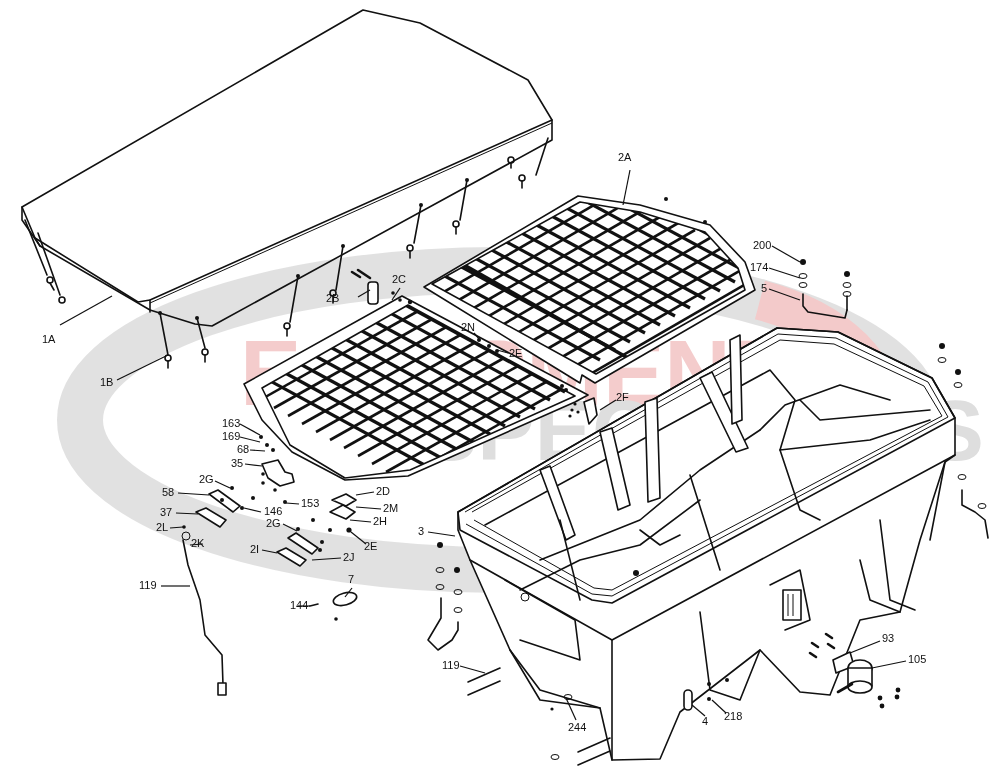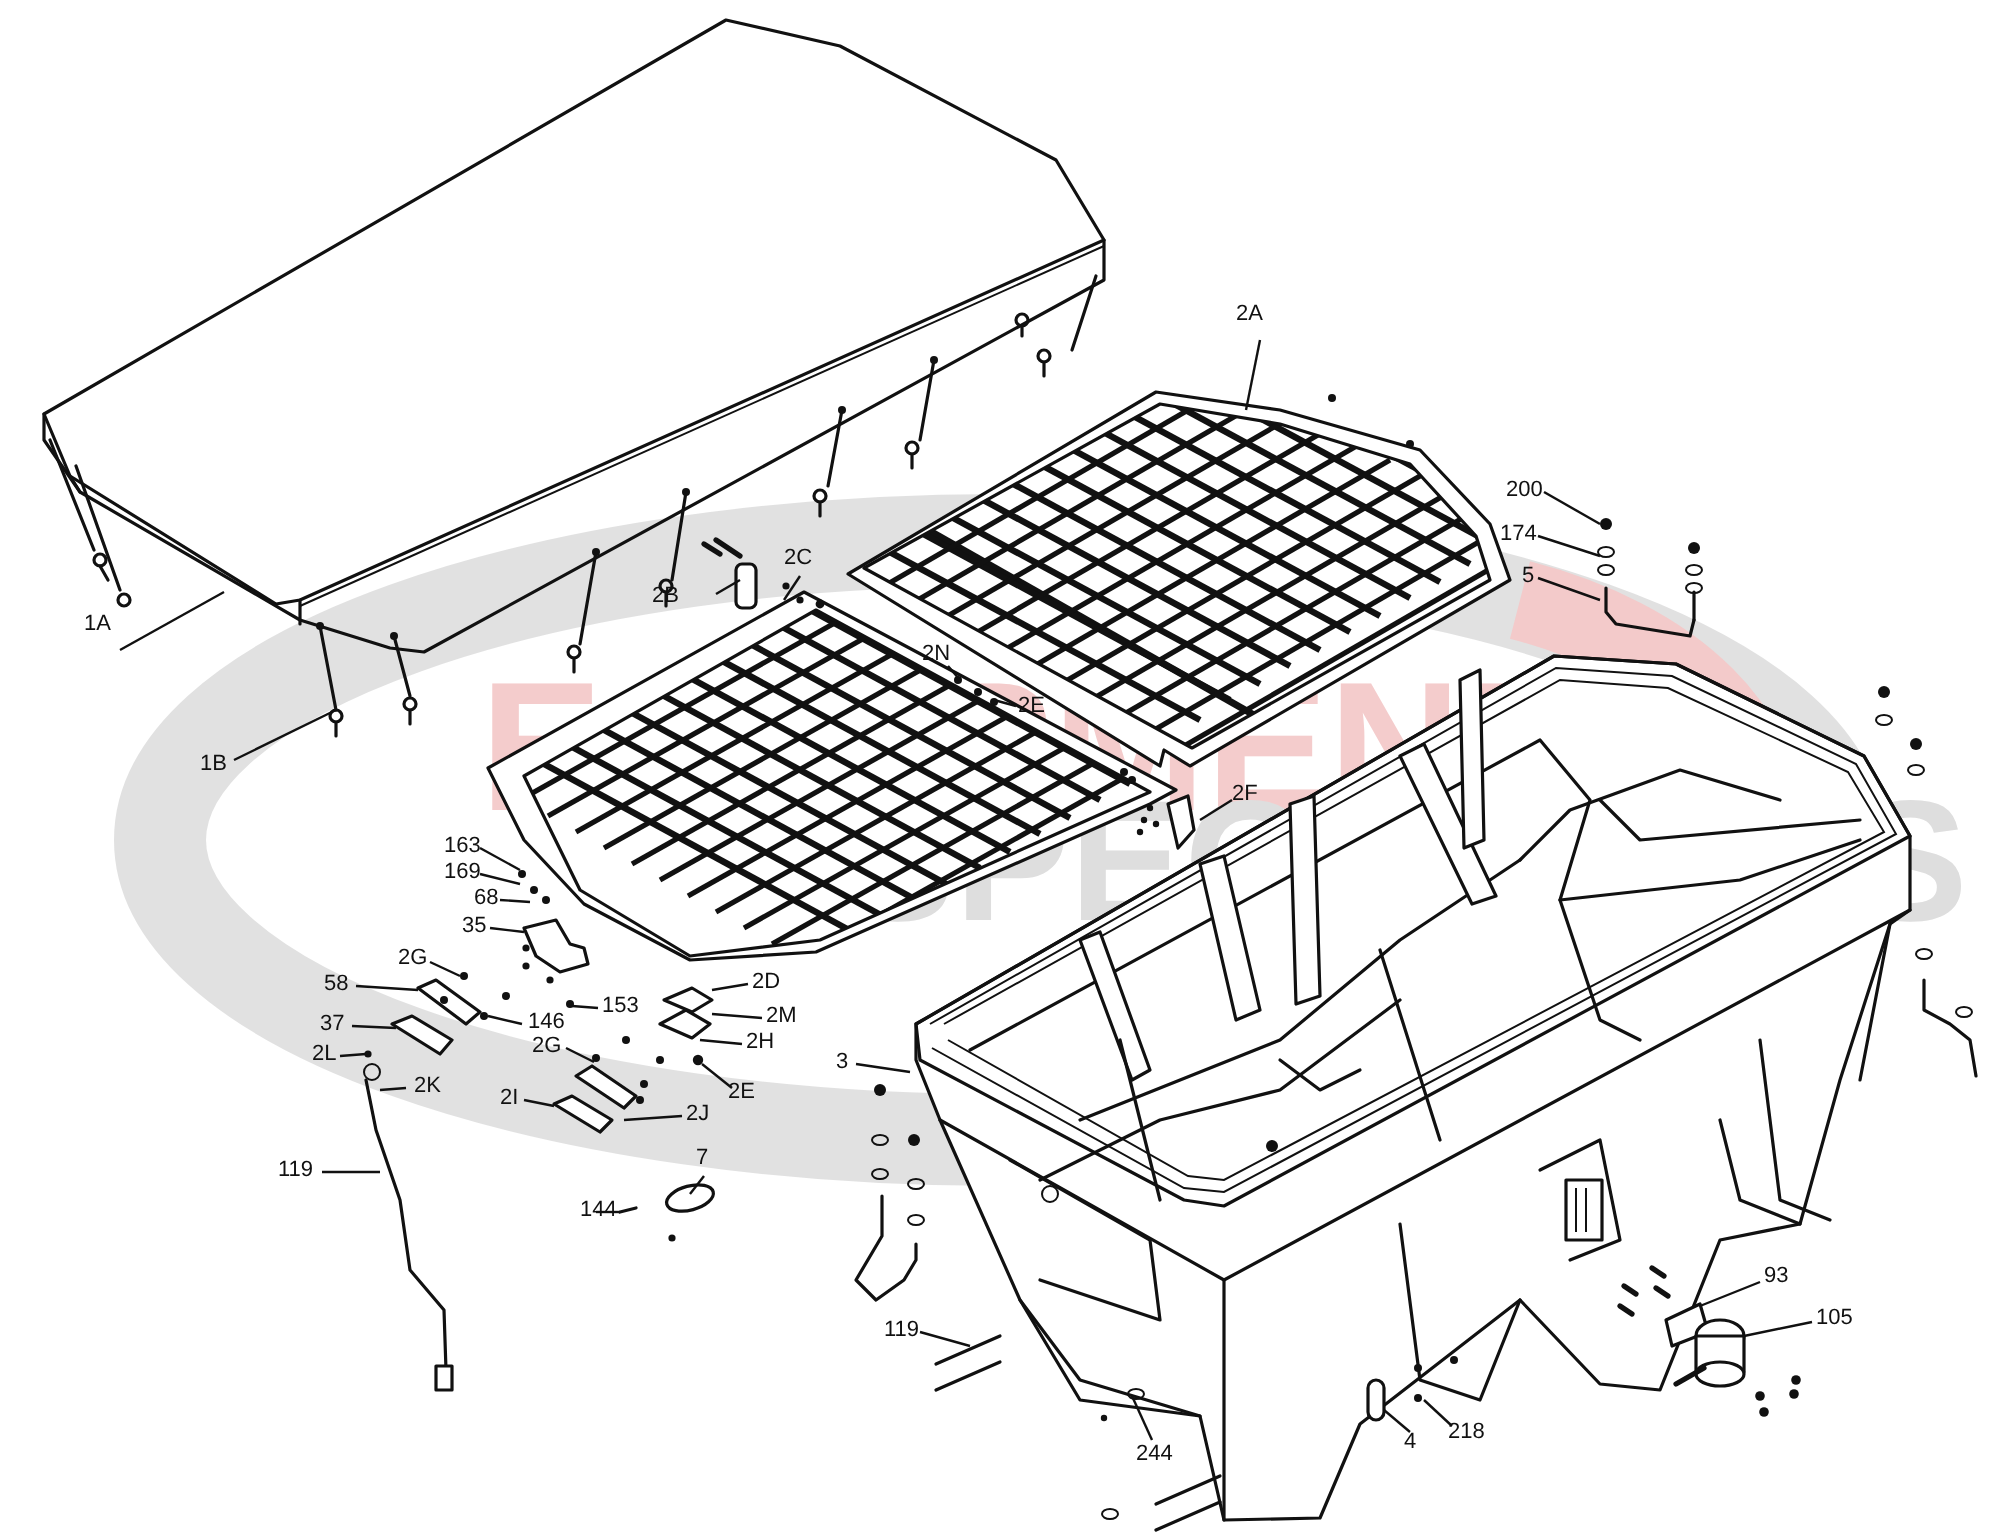--- a/index.html
+++ b/index.html
@@ -373,42 +373,42 @@
       <line x1="298" y1="606" x2="310" y2="606"></line>
       <line x1="880" y1="641" x2="850" y2="653"></line>
       <line x1="906" y1="661" x2="872" y2="668"></line>
       <line x1="460" y1="666" x2="485" y2="673"></line>
       <line x1="576" y1="720" x2="566" y2="698"></line>
       <line x1="705" y1="716" x2="692" y2="705"></line>
       <line x1="726" y1="713" x2="712" y2="700"></line>
     </g>
   </svg>
 
-  <span class="callout" style="left:42px;top:307px">1A</span>
+  <span class="callout" style="left:42px;top:334px">1A</span>
   <span class="callout" style="left:100px;top:377px">1B</span>
   <span class="callout" style="left:618px;top:152px">2A</span>
   <span class="callout" style="left:326px;top:293px">2B</span>
   <span class="callout" style="left:392px;top:274px">2C</span>
   <span class="callout" style="left:461px;top:322px">2N</span>
   <span class="callout" style="left:509px;top:348px">2E</span>
   <span class="callout" style="left:616px;top:392px">2F</span>
   <span class="callout" style="left:753px;top:240px">200</span>
   <span class="callout" style="left:750px;top:262px">174</span>
   <span class="callout" style="left:761px;top:283px">5</span>
   <span class="callout" style="left:222px;top:418px">163</span>
   <span class="callout" style="left:222px;top:431px">169</span>
   <span class="callout" style="left:237px;top:444px">68</span>
   <span class="callout" style="left:231px;top:458px">35</span>
   <span class="callout" style="left:199px;top:474px">2G</span>
   <span class="callout" style="left:162px;top:487px">58</span>
   <span class="callout" style="left:264px;top:506px">146</span>
   <span class="callout" style="left:301px;top:498px">153</span>
   <span class="callout" style="left:160px;top:507px">37</span>
   <span class="callout" style="left:156px;top:522px">2L</span>
-  <span class="callout" style="left:207px;top:538px">2K</span>
+  <span class="callout" style="left:191px;top:538px">2K</span>
   <span class="callout" style="left:376px;top:486px">2D</span>
   <span class="callout" style="left:383px;top:503px">2M</span>
   <span class="callout" style="left:373px;top:516px">2H</span>
   <span class="callout" style="left:266px;top:518px">2G</span>
   <span class="callout" style="left:364px;top:541px">2E</span>
   <span class="callout" style="left:250px;top:544px">2I</span>
   <span class="callout" style="left:343px;top:552px">2J</span>
   <span class="callout" style="left:418px;top:526px">3</span>
   <span class="callout" style="left:348px;top:574px">7</span>
   <span class="callout" style="left:139px;top:580px">119</span>

